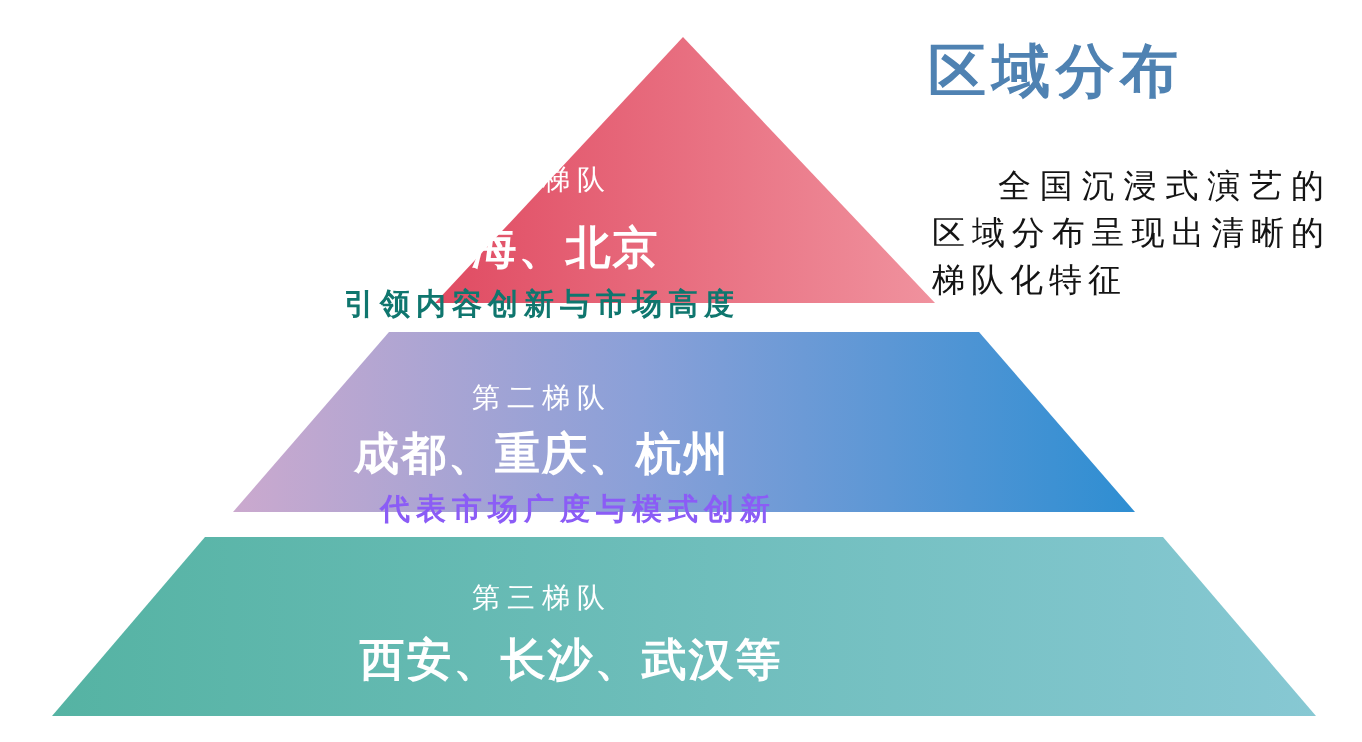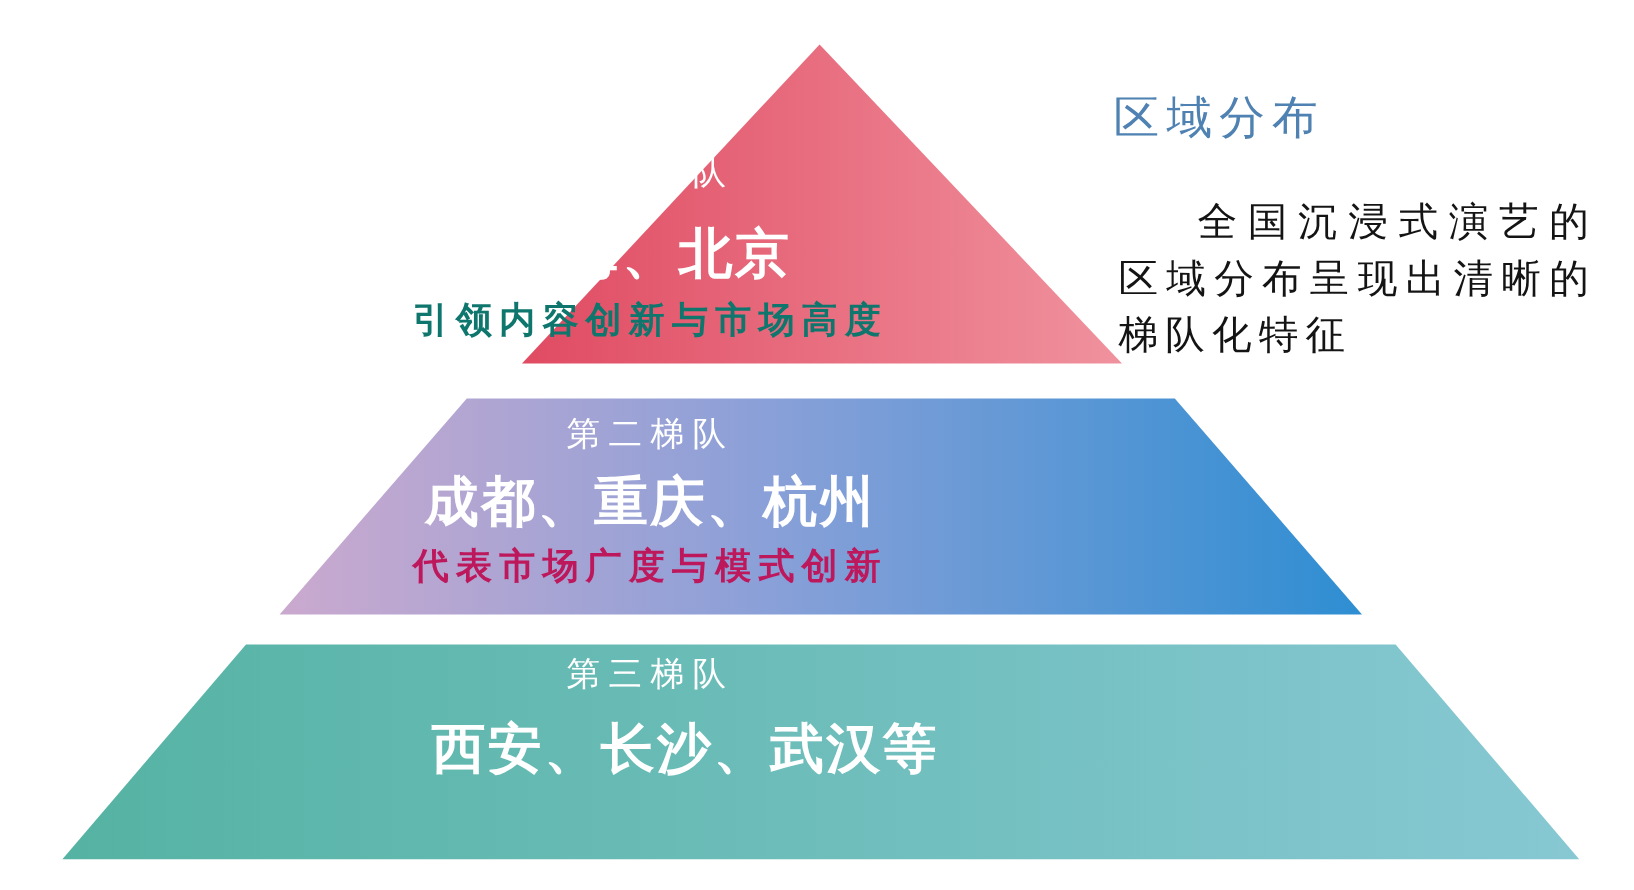--- a/index.html
+++ b/index.html
@@ -17,20 +17,21 @@
     width: 1362px; height: 742px;
   }
   
   .pline {
     position: absolute;
     left: 0;
     width: 1084px;
     text-align: center;
     color: #ffffff;
     white-space: nowrap;
+    margin-top: 36px;
   }
   .t-label {
     font-size: 28px;
     line-height: 34px;
     font-weight: 400;
     letter-spacing: 7px;
   }
   .t-city {
     font-size: 45px;
     line-height: 54px;
@@ -50,26 +51,25 @@
   .tier2-city  { top: 395px; font-family: Liberation Mono, monospace; }
   .tier2-desc  { top: 455px; }
   .tier3-label { top: 545px; }
   .tier3-city  { top: 597px; }
   .tier3-desc  { top: 658px; }
   
   .panel-title {
     position: absolute;
     left: 928px;
     top: 40px;
-    font-size: 38px;
+    font-size: 58px;
     line-height: 62px;
-    font-weight: 400;
+    font-weight: 700;
     letter-spacing: 6px;
     white-space: nowrap;
-    margin-top: 28px;
   }
   .panel-paragraph {
     position: absolute;
     left: 932px;
     top: 132px;
     width: 398px;
     font-family: "Liberation Serif", "DejaVu Serif", serif;
     font-size: 33px;
     line-height: 47px;
     letter-spacing: 6px;
@@ -104,21 +104,21 @@
     <polygon points="389,332 979,332 1135,512 233,512" fill="url(#grad1)"></polygon>
     <polygon points="205,537 1163,537 1316,716 52,716" fill="url(#grad2)"></polygon>
   </svg>
 
   <div class="pline t-label tier1-label" style="color: rgb(255, 255, 255);">第一梯队</div>
   <div class="pline t-city tier1-city" style="color: rgb(255, 255, 255);">上海、北京</div>
   <div class="pline t-desc tier1-desc" style="color: #0f766e;">引领内容创新与市场高度</div>
 
   <div class="pline t-label tier2-label" style="color: rgb(255, 255, 255);">第二梯队</div>
   <div class="pline t-city tier2-city" style="color: rgb(255, 255, 255);">成都、重庆、杭州</div>
-  <div class="pline t-desc tier2-desc" style="color: #be185d;">代表市场广度与模式创新</div>
+  <div class="pline t-desc tier2-desc" style="color: #8b5cf6; padding-left: 36px;">代表市场广度与模式创新</div>
 
   <div class="pline t-label tier3-label" style="color: rgb(255, 255, 255);">第三梯队</div>
   <div class="pline t-city tier3-city" style="color: rgb(255, 255, 255); padding-left: 29px;">西安、长沙、武汉等</div>
 
   <div class="panel-title" style="color: rgb(79, 130, 178);">区域分布</div>
   <div class="panel-paragraph" style="color: rgb(20, 20, 20);">全国沉浸式演艺的区域分布呈现出清晰的梯队化特征</div>
 
 </div>
 
 </body></html>

